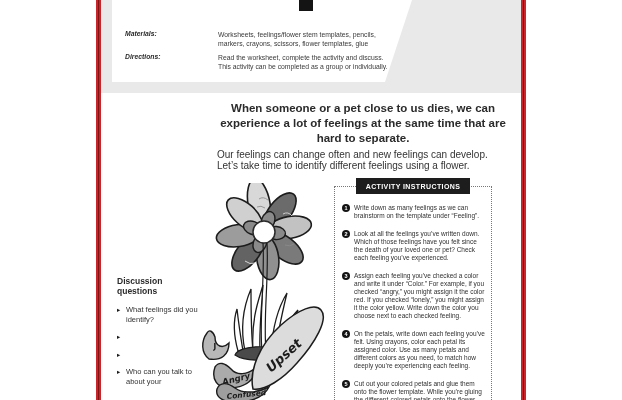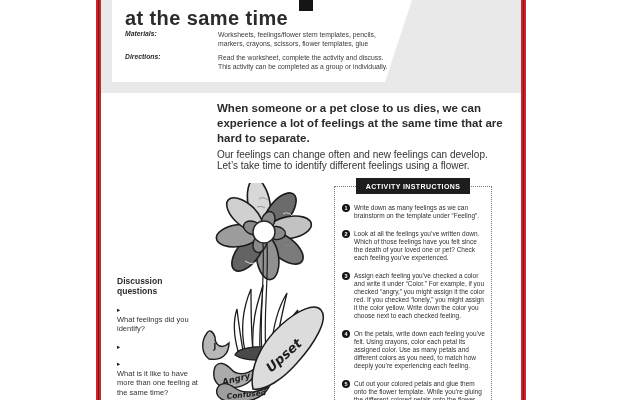--- a/index.html
+++ b/index.html
@@ -23,59 +23,58 @@
   .title-line { position:absolute; left:13px; top:7px; font-size:20px; font-weight:600;
     letter-spacing:.4px; color:#2b2b2b; }
   .meta-row { position:absolute; left:13px; display:flex; width:272px; }
   .meta-row.materials { top:30px; }
   .meta-row.directions { top:53px; }
   .meta-label { width:93px; flex:0 0 93px; font-size:6.8px; font-weight:bold; font-style:italic; color:#2b2b2b; }
   .meta-text { font-size:6.8px; line-height:9px; color:#3a3a3a; }
 
   
   .intro-heading { position:absolute; left:217px; top:101px; width:292px;
-    font-size:11.5px; font-weight:bold; line-height:15px; color:#2b2b2b; }
+    font-size:11.5px; font-weight:bold; line-height:15px; color:#2b2b2b;text-align:center; }
   .intro-text { position:absolute; left:217px; top:150px; width:278px;
     font-size:10px; line-height:10.5px; color:#333; }
 
   
   .activity-box { position:absolute; left:334px; top:186px; width:158px; height:214px;
     border-top:1px dotted #777; border-left:1px dotted #777; border-right:1px dotted #777;
     padding:17px 6px 0 7px; }
   .activity-banner { position:absolute; left:356px; top:178px; width:114px; height:16px;
     background:#1d1d1d; color:#fff; font-size:7px; font-weight:bold; letter-spacing:.4px;
     display:flex; align-items:center; justify-content:center; }
   .step { display:flex; margin-bottom:10px; }
   .step .num { flex:0 0 8px; width:8px; height:8px; margin:0 4px 0 0; border-radius:50%;
     background:#141414; color:#fff; font-size:5.5px; font-weight:bold; line-height:8px;
     text-align:center; }
   .step .step-text { font-size:6.5px; line-height:8px; color:#2f2f2f; }
 
   
   .discussion { position:absolute; left:117px; top:276px; width:84px; }
   .discussion-heading { font-size:8.5px; font-weight:bold; color:#2b2b2b; margin-bottom:9px; }
-  .question { display:flex; margin-bottom:8px;flex-direction:column; }
+  .question { display:flex; margin-bottom:8px; }
   .question .bullet { flex:0 0 9px; font-size:6.5px; color:#1d1d1d; line-height:9.5px; }
   .question .q-text { font-size:7.5px; line-height:9.5px; color:#333; }
 
   .flower-wrap { position:absolute; left:193px; top:183px; width:152px; height:217px; }
   .petal-label { font-style:italic; font-weight:bold; fill:#1d1d1d;
     font-family:"DejaVu Sans", sans-serif; }
 </style>
 </head>
 <body>
 
 <div class="stage">
 
   <div class="gray-top"></div>
   <div class="main-panel"></div>
 
   <div class="title-card">
     <div class="title-frag"></div>
-    <div class="title-line">at the same time</div>
     <div class="meta-row materials">
       <div class="meta-label">Materials:</div>
       <div class="meta-text">Worksheets, feelings/flower stem templates, pencils, markers, crayons, scissors, flower templates, glue</div>
     </div>
     <div class="meta-row directions">
       <div class="meta-label">Directions:</div>
       <div class="meta-text">Read the worksheet, complete the activity and discuss. This activity can be completed as a group or individually.</div>
     </div>
   </div>
 
@@ -163,21 +162,20 @@
     <div class="discussion-heading">Discussion questions</div>
     <div class="question">
       <span class="bullet">▸</span>
       <span class="q-text">What feelings did you identify?</span>
     </div>
     <div class="question">
       <span class="bullet">▸</span>
     </div>
     <div class="question">
       <span class="bullet">▸</span>
-      <span class="q-text">What is it like to have more than one feeling at the same time?</span>
     </div>
     <div class="question">
       <span class="bullet">▸</span>
       <span class="q-text">Who can you talk to about your</span>
     </div>
   </div>
 
   <div class="redline left"></div>
   <div class="redline right"></div>
 </div>

